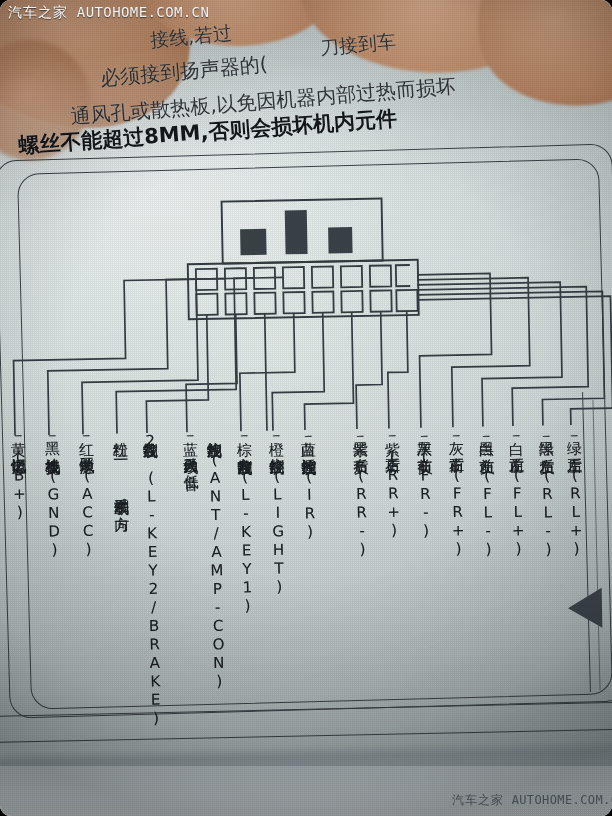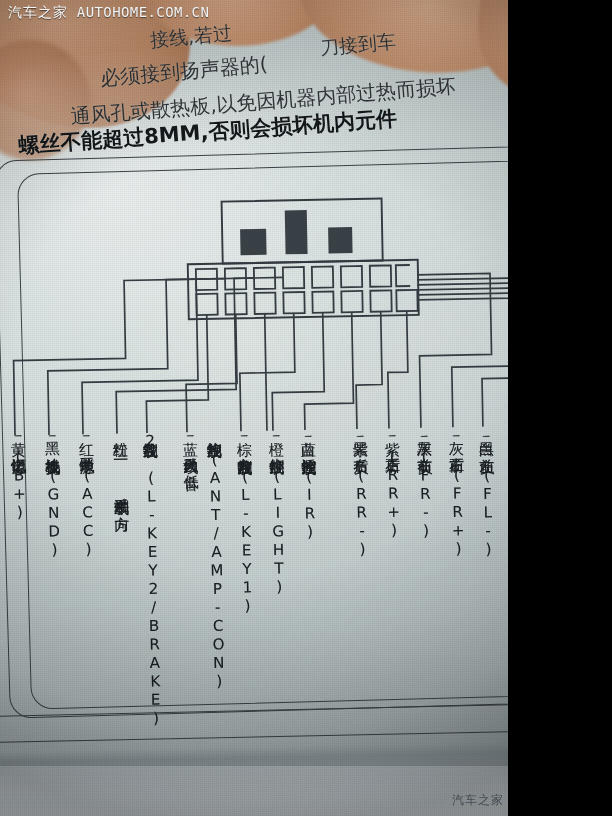--- a/index.html
+++ b/index.html
@@ -1,23 +1,24 @@
 <!DOCTYPE html>
 <html><head>
 <meta charset="utf-8">
 <title>Car Stereo Wiring Diagram Photo</title>
 <style>
   html,body{margin:0;padding:0;background:#000;}
   body{font-family:"Liberation Sans","DejaVu Sans",sans-serif;}
 
   #shot{
     position:relative;
-    width:508px;height:816px;
+    width:612px;height:816px;
     overflow:hidden;
     background:#c9cfd0;
+    border-radius:11px;
   }
 
   
   .paper{
     position:absolute;inset:0;
     background:
       radial-gradient(ellipse 560px 420px at 46% 42%, #e7eeec 0%, #dde6e5 38%, #ccd6d6 72%, #bcc6c7 100%);
   }
   .paper-tint{
     position:absolute;inset:0;

